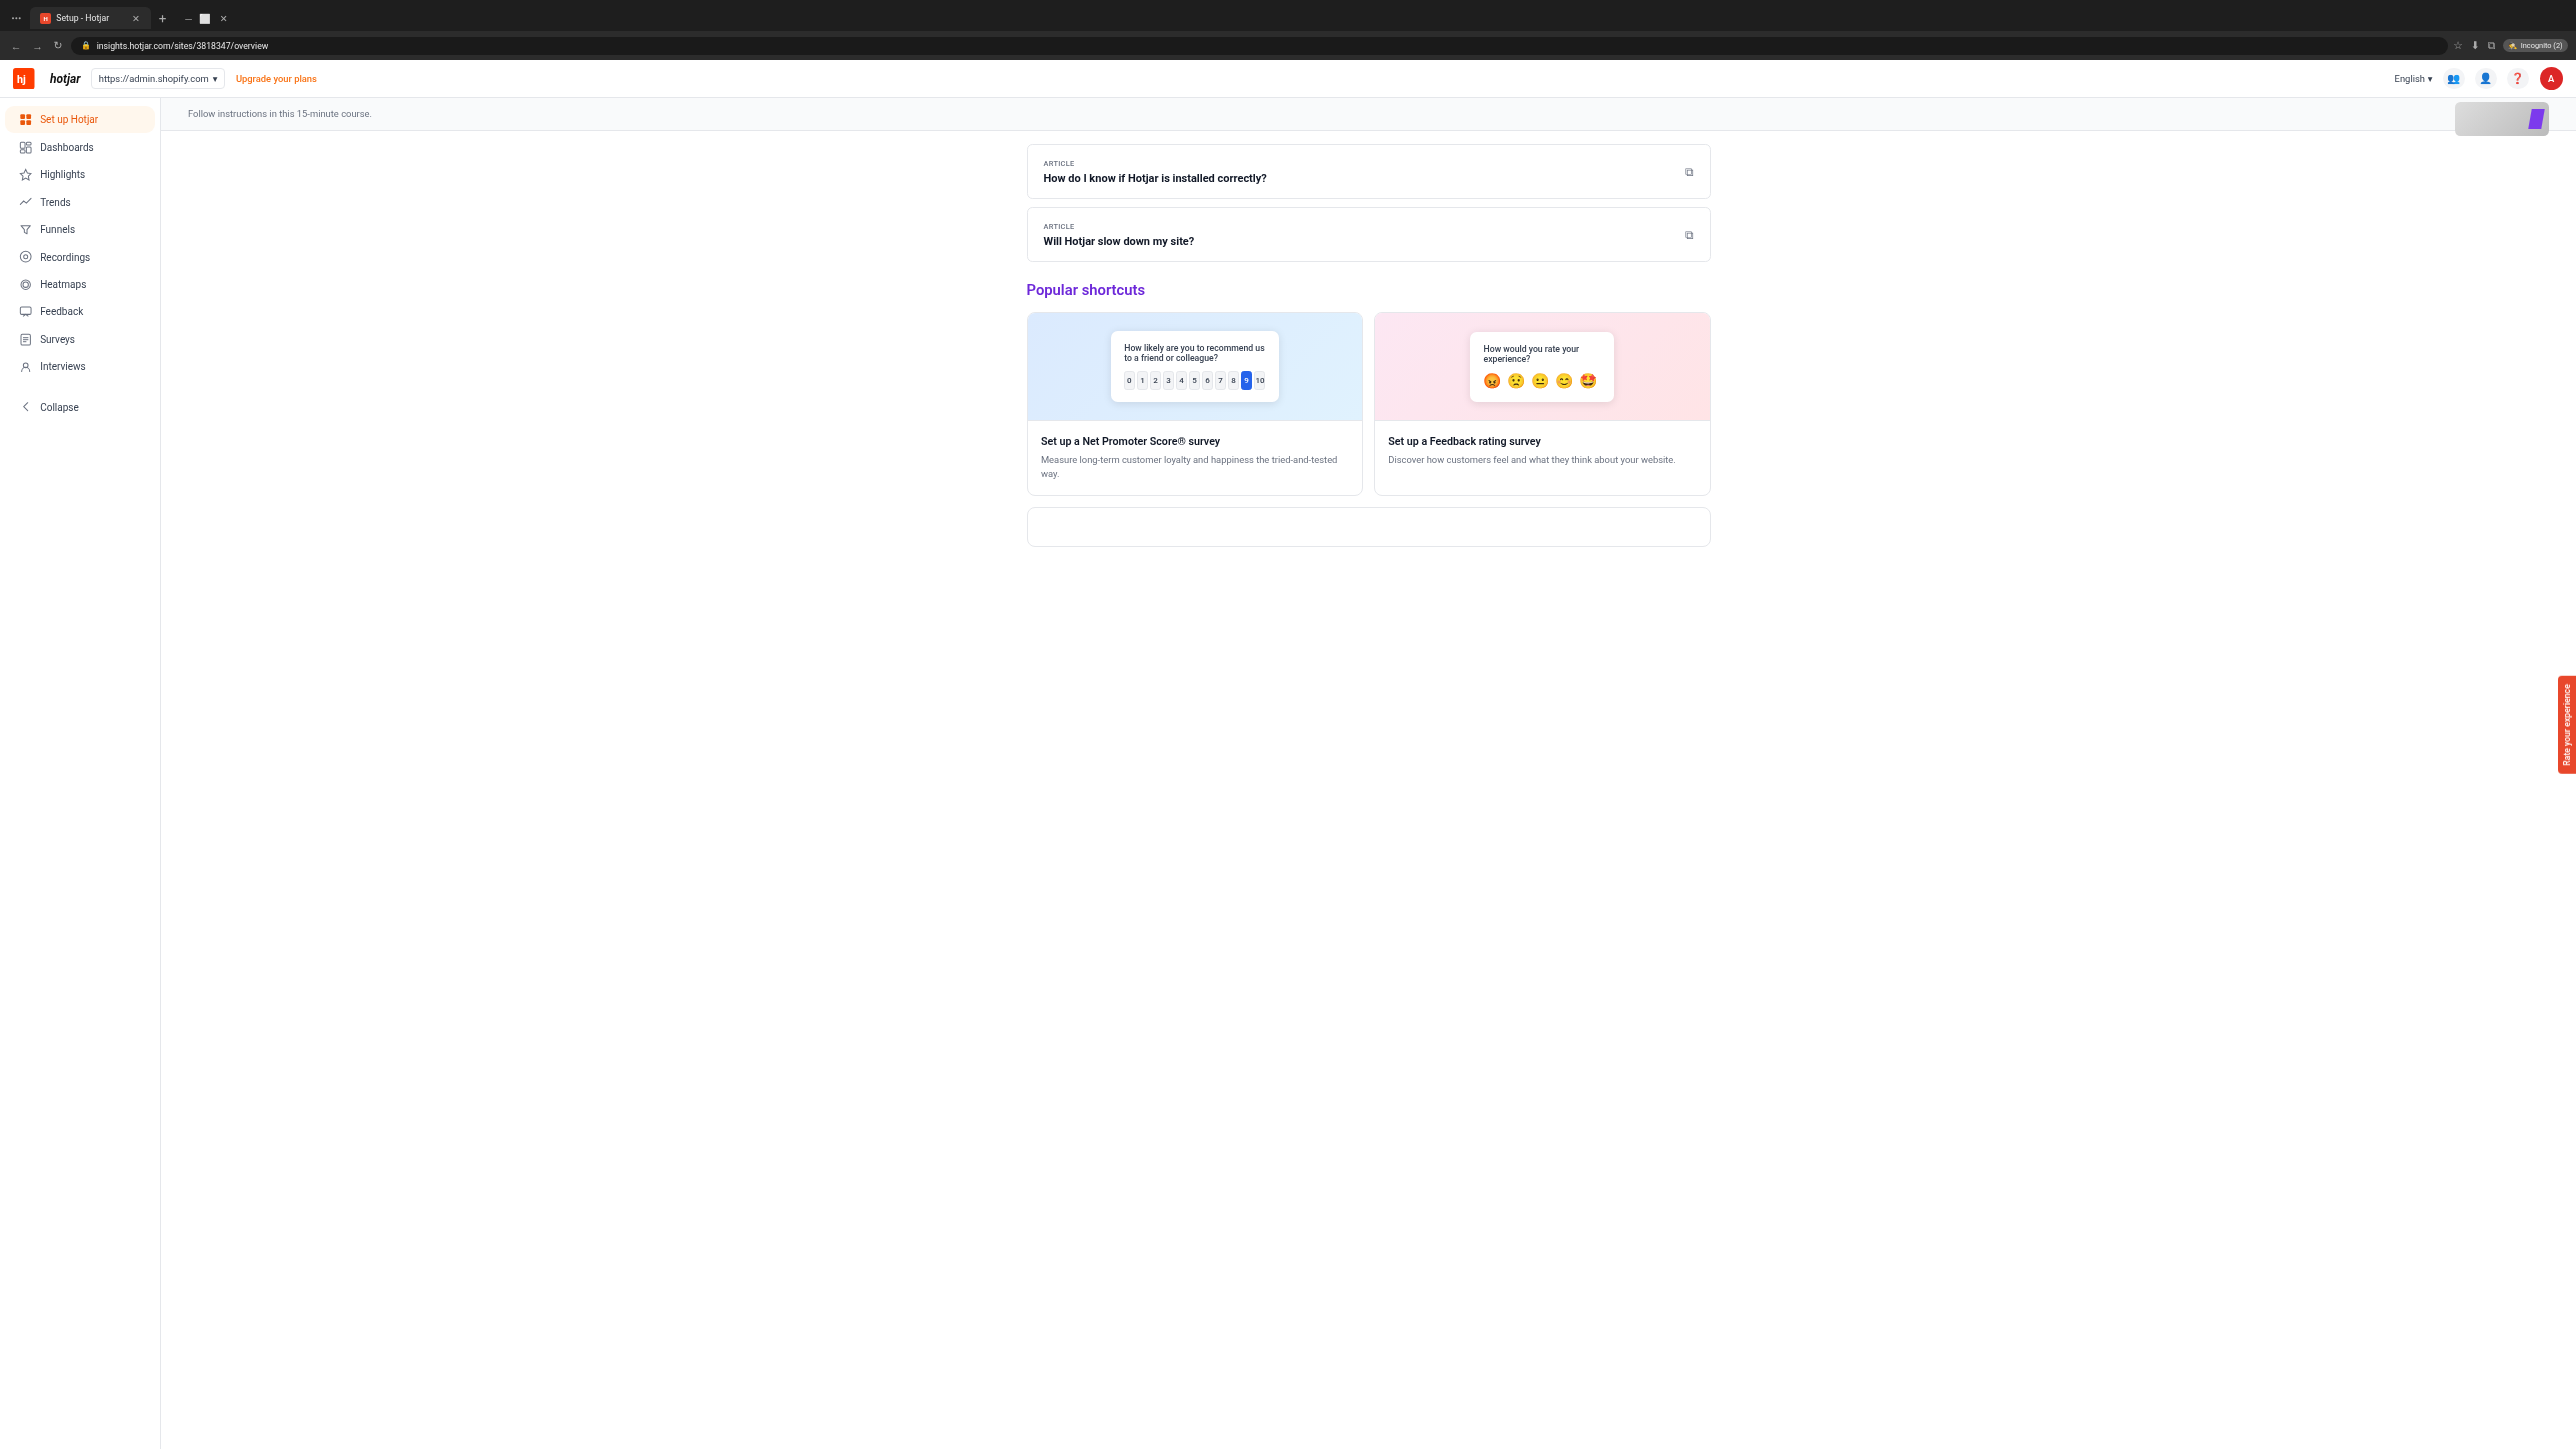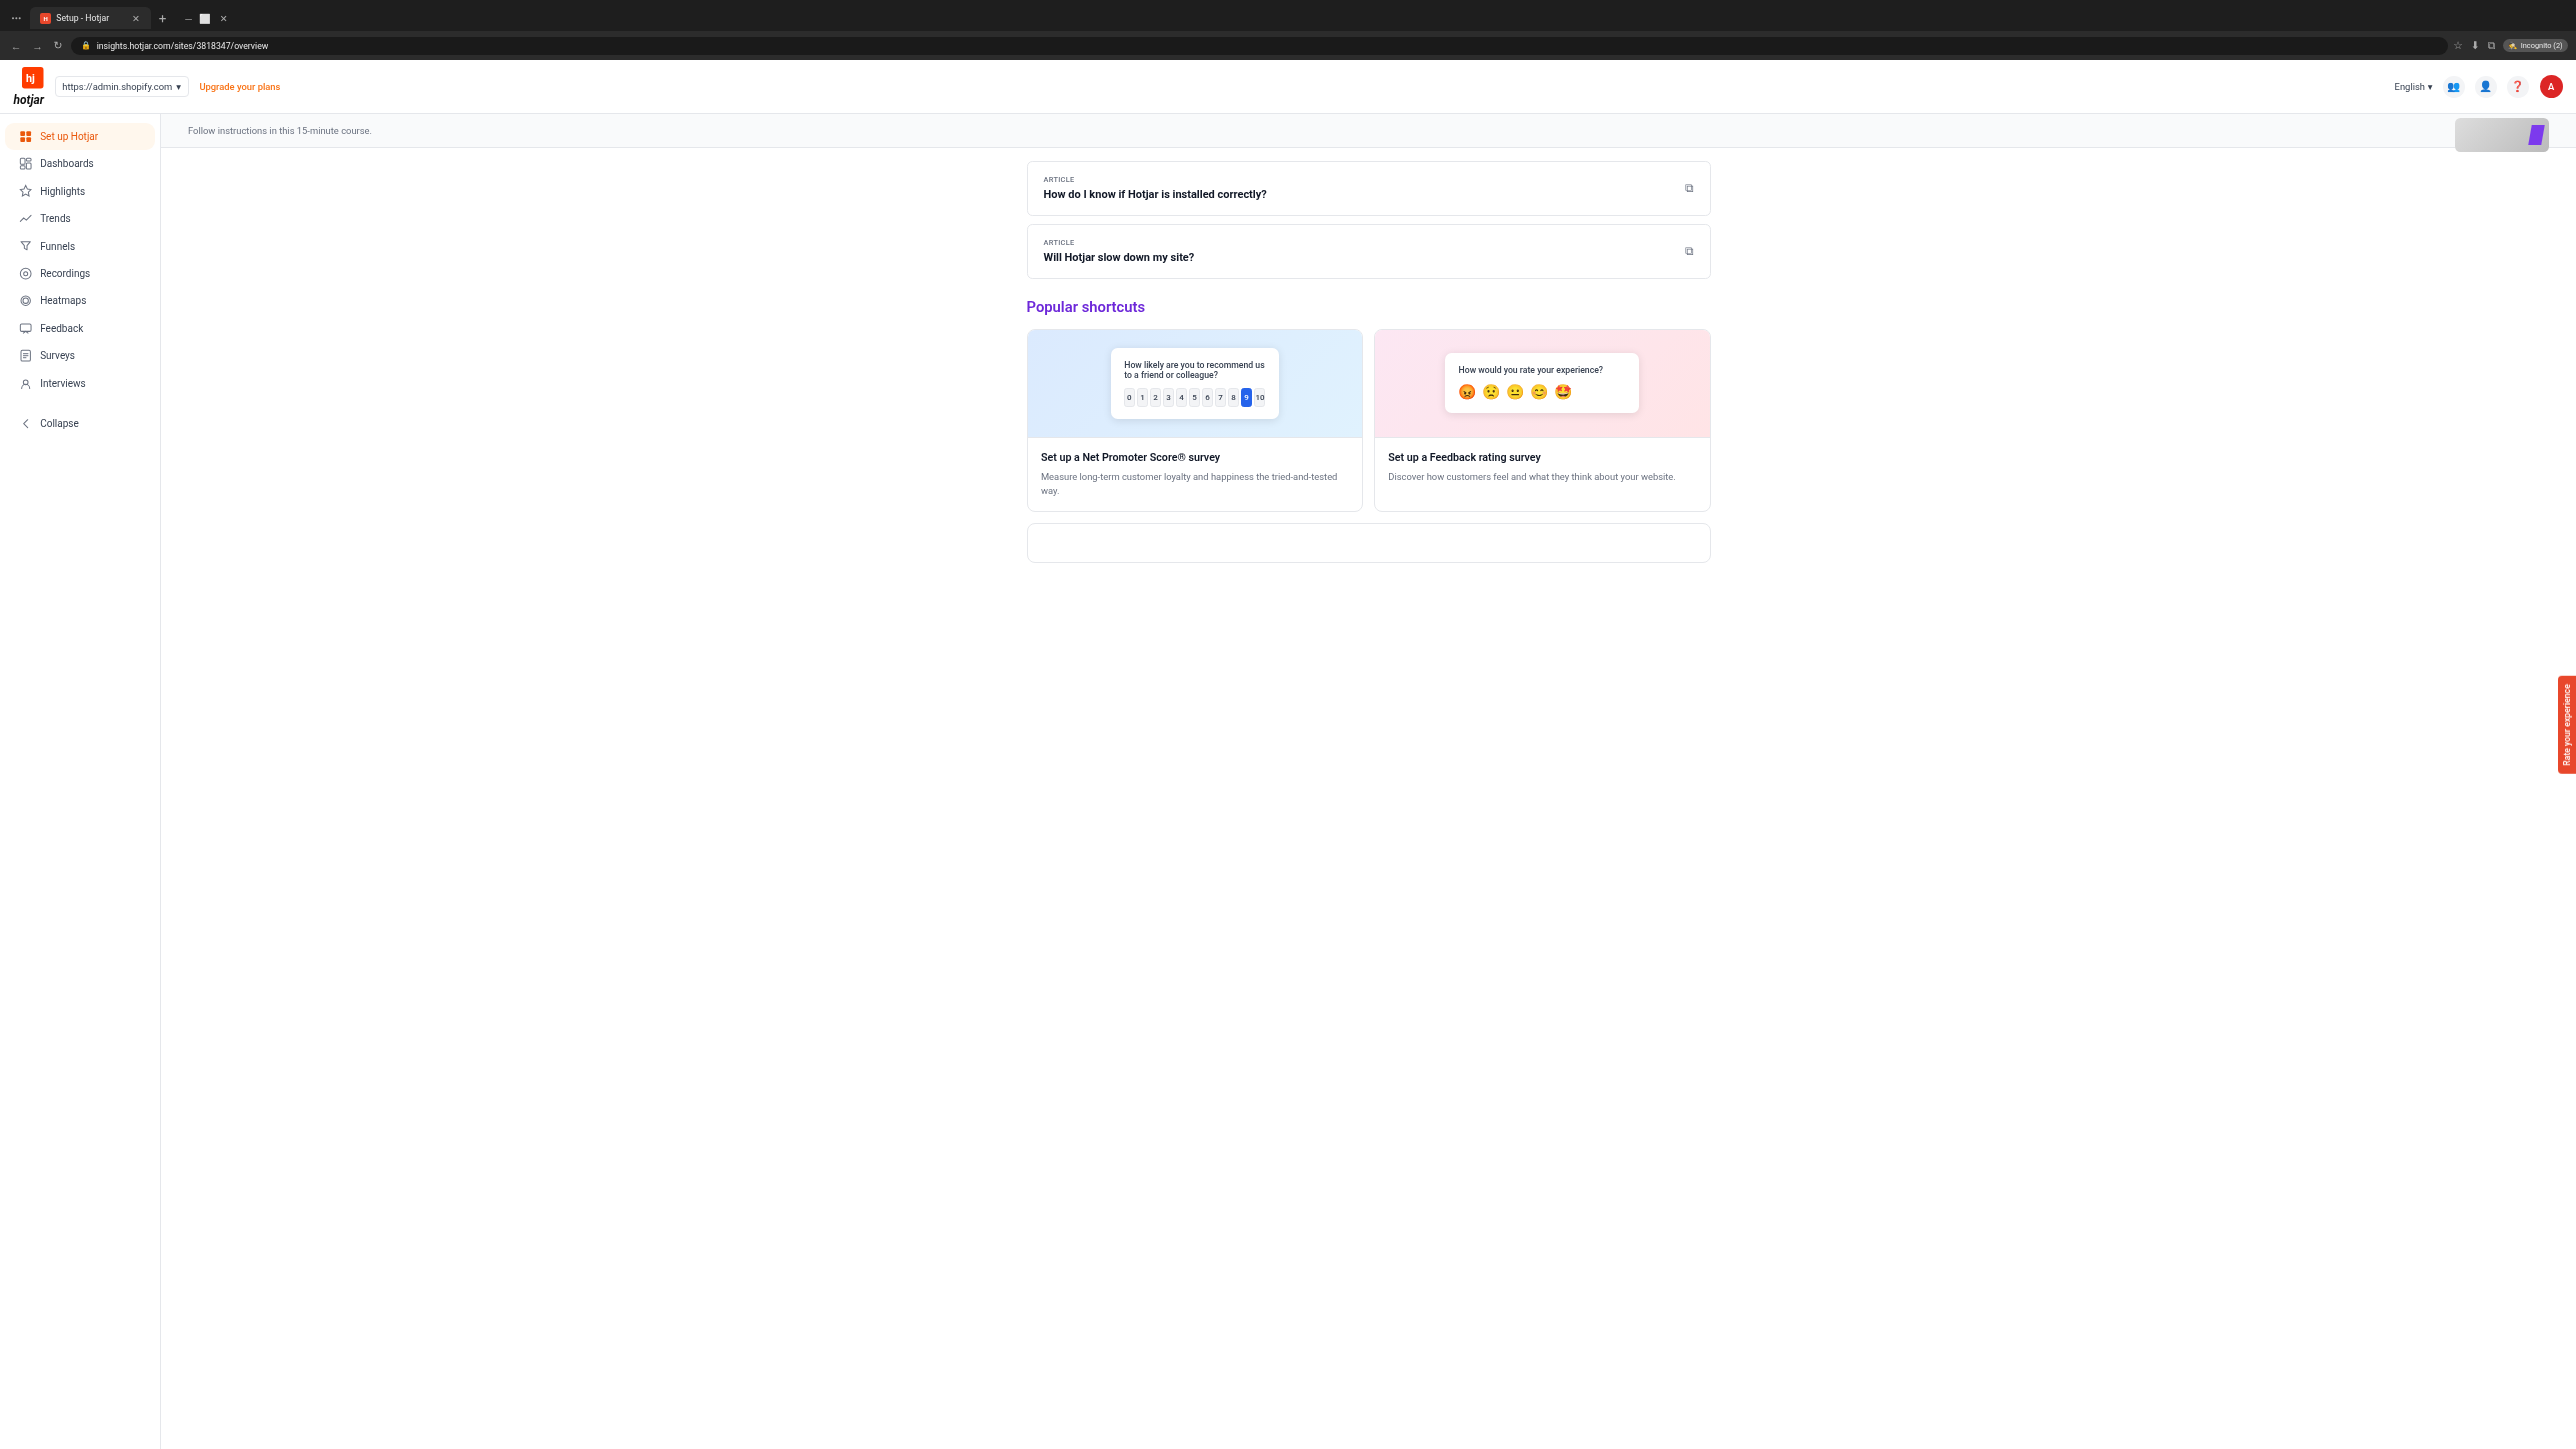--- a/index.html
+++ b/index.html
@@ -16,21 +16,21 @@
     .browser-nav-bar { display: flex; align-items: center; gap: 5.4px; padding: 5.4px 8px; background: #2c2c2c; }
     .nav-btn { color: #aaa; font-size: 10.7px; cursor: pointer; padding: 2.7px; background: none; border: none; }
     .url-bar { flex: 1; background: #1a1a1a; border-radius: 13.4px; padding: 4px 10.7px; color: #e8e8e8; font-size: 8.7px; display: flex; align-items: center; gap: 5.4px; }
     .url-bar .url-text { color: #e8e8e8; font-size: 8.7px; }
     .nav-actions { display: flex; align-items: center; gap: 8px; color: #aaa; font-size: 10.7px; }
     .incognito-badge { background: #555; color: #e8e8e8; font-size: 7.4px; padding: 2px 5.4px; border-radius: 8px; display: flex; align-items: center; gap: 2.7px; }
 
     
     .app-container { display: flex; flex-direction: column; height: calc(100vh - 54px); }
     .app-header { display: flex; align-items: center; padding: 6.7px 13.4px; border-bottom: 0.7px solid #e5e7eb; background: #fff; gap: 10.7px; }
-    .hotjar-logo { display: flex; align-items: flex-end; gap: 4px; font-size: 14.8px; font-weight: 700; color: #ff3c00; flex-direction: column; }
+    .hotjar-logo { display: flex; align-items: center; gap: 15px; font-size: 14.8px; font-weight: 700; color: #ff3c00; }
     .hotjar-logo .logo-icon { width: 21.5px; height: 21.5px; }
     .site-selector { display: flex; align-items: center; gap: 4px; color: #374151; font-size: 9.4px; padding: 4px 6.7px; border: 0.7px solid #e5e7eb; border-radius: 4px; cursor: pointer; background: #fff; }
     .upgrade-link { color: #f97316; font-size: 9.4px; text-decoration: none; font-weight: 500; }
     .header-actions { margin-left: auto; display: flex; align-items: center; gap: 10.7px; }
     .lang-selector { display: flex; align-items: flex-start; gap: 2.7px; font-size: 9.4px; color: #374151; cursor: pointer; }
     .header-icon { width: 21.5px; height: 21.5px; border-radius: 50%; background: #f3f4f6; display: flex; align-items: center; justify-content: center; cursor: pointer; font-size: 10.7px; color: #6b7280; }
     .avatar { width: 23px; height: 23px; border-radius: 50%; background: #dc2626; display: flex; align-items: center; justify-content: center; color: white; font-size: 9.4px; font-weight: 600; cursor: pointer; }
 
     
     .main-layout { display: flex; flex: 1; overflow: hidden; }
@@ -55,21 +55,21 @@
     .shortcuts-grid { display: grid; grid-template-columns: 1fr 1fr; gap: 10.7px; }
     .shortcut-card { border: 0.7px solid #e5e7eb; border-radius: 8px; overflow: hidden; cursor: pointer; background: #fff; }
     .shortcut-preview { height: 107px; display: flex; align-items: center; justify-content: center; }
     .shortcut-preview.nps-bg { background: linear-gradient(135deg, #dbeafe 0%, #e0f2fe 100%); }
     .shortcut-preview.feedback-bg { background: linear-gradient(135deg, #fce7f3 0%, #ffe4e6 100%); }
     .nps-widget { background: white; border-radius: 6.7px; padding: 12px 13.4px; box-shadow: 0 1.3px 8px rgba(0,0,0,0.1); width: 168px; }
     .nps-question { font-size: 8.7px; color: #374151; margin-bottom: 8px; font-weight: 500; }
     .nps-scale { display: flex; gap: 2.7px; }
     .nps-num { width: 19px; height: 19px; border-radius: 2.7px; display: flex; align-items: center; justify-content: center; font-size: 8px; font-weight: 500; background: #f3f4f6; color: #374151; border: 0.7px solid #e5e7eb; }
     .nps-num.selected { background: #2563eb; color: white; border-color: #2563eb; }
-    .feedback-widget { background: white; border-radius: 6.7px; padding: 12px 13.4px; box-shadow: 0 1.3px 8px rgba(0,0,0,0.1); width: 194px; }
+    .feedback-widget { background: white; border-radius: 6.7px; padding: 12px 13.4px; box-shadow: 0 1.3px 8px rgba(0,0,0,0.1); width: 144px; }
     .feedback-question { font-size: 8.7px; color: #374151; margin-bottom: 8px; font-weight: 500; }
     .emoji-scale { display: flex; gap: 5.4px; }
     .emoji-btn { font-size: 14.8px; cursor: pointer; }
     .shortcut-info { padding: 13.4px; border-top: 0.7px solid #e5e7eb; }
     .shortcut-info-title { font-size: 10.7px; font-weight: 600; color: #111827; margin-bottom: 5.4px; }
     .shortcut-info-desc { font-size: 9.4px; color: #6b7280; line-height: 1.5; }
 
     
     .rate-experience-tab { position: fixed; right: 0; top: 50%; transform: translateY(-50%) rotate(180deg); background: #e8472b; color: white; writing-mode: vertical-lr; padding: 8px 4px; font-size: 8.7px; font-weight: 500; cursor: pointer; border-radius: 0 4px 4px 0; z-index: 1000; }
 

